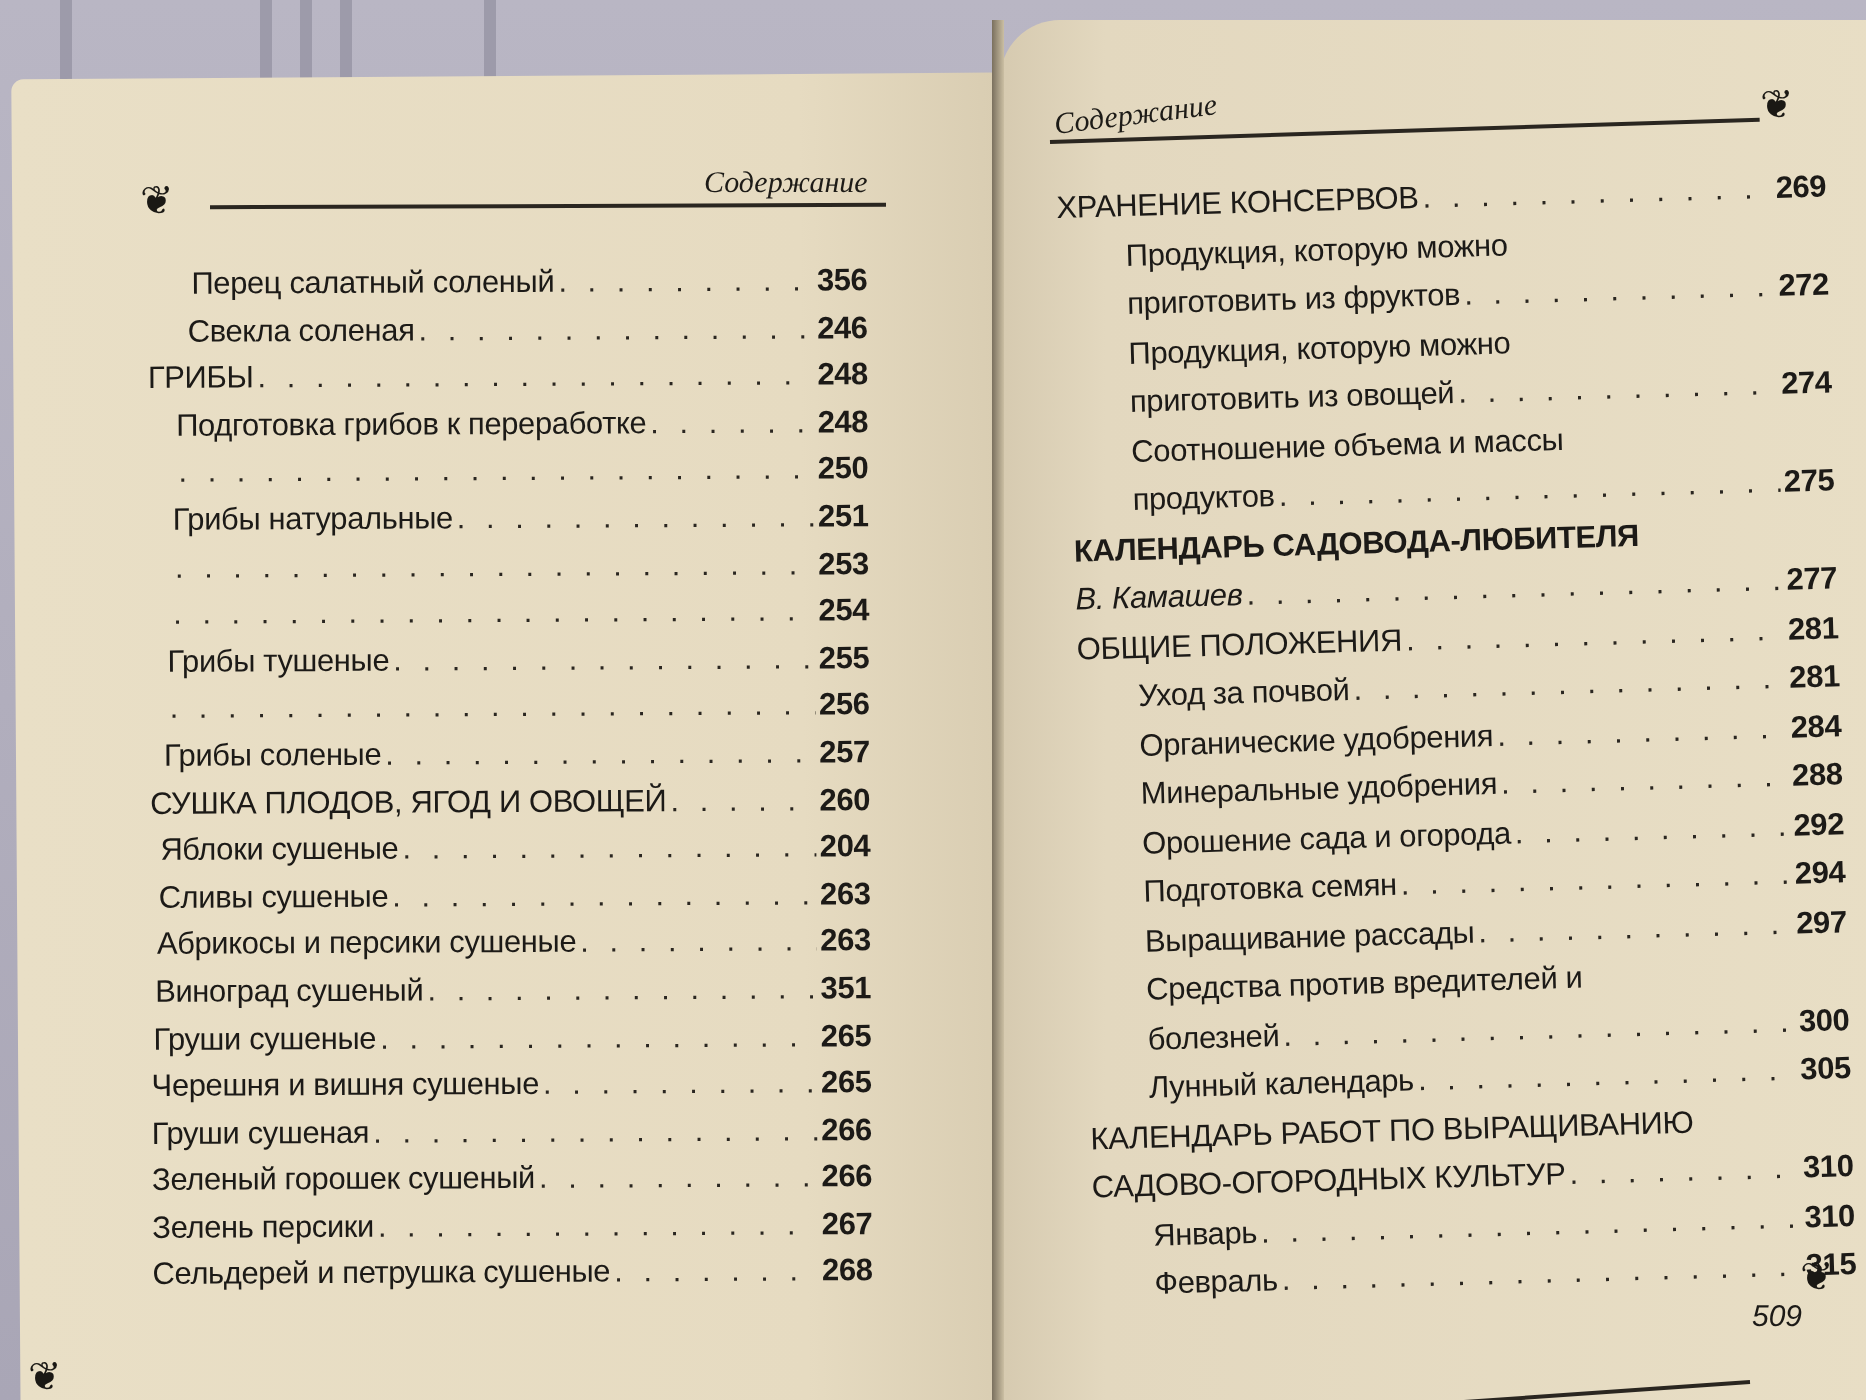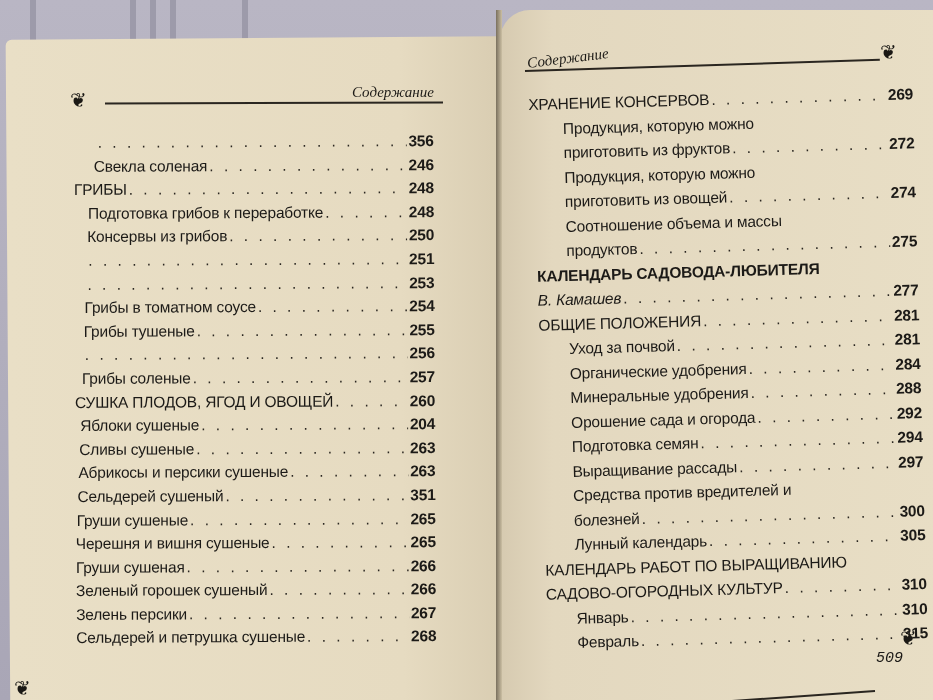--- a/index.html
+++ b/index.html
@@ -38,74 +38,74 @@
   .toc li .d { flex: 1 1 auto; overflow: hidden; letter-spacing: 3px; color: #2a2620; margin: 0 2px; }
   .toc li .d::before { content: ". . . . . . . . . . . . . . . . . . . . . . . . . . . . . . . . . . . . . . . . . . . . . . . . . . ."; }
   .toc li .p { flex: 0 0 auto; font-weight: bold; }
   .toc li.nodots .d::before { content: ""; }
   .toc li.bold .t { font-weight: bold; }
   .toc li.ital .t { font-style: italic; }
   .left-toc { left: 75px; top: 133px; width: 360px; transform: rotate(-0.3deg); }
   .left-toc li { padding-left: var(--ind, 0px); }
   .right-toc { left: 528px; top: 96px; width: 385px; transform: rotate(-1.6deg); transform-origin: left top; }
   .right-toc li { padding-left: var(--ind, 0px); height: 24.5px; }
-  .pagenum { position: absolute; font-family: Liberation Mono, monospace; font-style: italic; font-size: 15px; color: #1c1a17; }
+  .pagenum { position: absolute; font-family: Liberation Sans, sans-serif; font-style: italic; font-size: 15px; color: #1c1a17; }
 </style>
 </head>
 <body>
 
 <div class="fabric-stripe" style="left:30px"></div>
 <div class="fabric-stripe" style="left:130px"></div>
 <div class="fabric-stripe" style="left:150px"></div>
 <div class="fabric-stripe" style="left:170px"></div>
 <div class="fabric-stripe" style="left:242px"></div>
 
 <div class="page page-left"></div>
 <div class="page page-right"></div>
 <div class="spine"></div>
 
 <span class="ornament" style="left:70px; top:88px;">❦</span>
 <div class="rule" style="left:105px; top:102px; width:338px; transform:rotate(-0.2deg);"></div>
 <span class="header" style="left:352px; top:84px;">Содержание</span>
 
 <ul class="toc left-toc">
   <li style="--ind:22px">
+      <span class="t">Перец салатный соленый</span>
       <span class="d"></span>
       <span class="p">356</span>
     </li>
   <li style="--ind:20px">
       <span class="t">Свекла соленая</span>
       <span class="d"></span>
       <span class="p">246</span>
     </li>
   <li style="--ind:0px">
       <span class="t">ГРИБЫ</span>
       <span class="d"></span>
       <span class="p">248</span>
     </li>
   <li style="--ind:14px">
       <span class="t">Подготовка грибов к переработке</span>
       <span class="d"></span>
       <span class="p">248</span>
     </li>
   <li style="--ind:13px">
-      <span class="t">Консервы из грибов</span>
       <span class="d"></span>
       <span class="p">250</span>
     </li>
   <li style="--ind:12px">
+      <span class="t">Грибы натуральные</span>
       <span class="d"></span>
       <span class="p">251</span>
     </li>
   <li style="--ind:11px">
       <span class="d"></span>
       <span class="p">253</span>
     </li>
   <li style="--ind:10px">
-      <span class="t">Грибы в томатном соусе</span>
       <span class="d"></span>
       <span class="p">254</span>
     </li>
   <li style="--ind:9px">
       <span class="t">Грибы тушеные</span>
       <span class="d"></span>
       <span class="p">255</span>
     </li>
   <li style="--ind:8px">
       <span class="d"></span>
@@ -130,21 +130,21 @@
       <span class="t">Сливы сушеные</span>
       <span class="d"></span>
       <span class="p">263</span>
     </li>
   <li style="--ind:3px">
       <span class="t">Абрикосы и персики сушеные</span>
       <span class="d"></span>
       <span class="p">263</span>
     </li>
   <li style="--ind:2px">
-      <span class="t">Сельдерей сушеный</span>
+      <span class="t">Виноград сушеный</span>
       <span class="d"></span>
       <span class="p">351</span>
     </li>
   <li style="--ind:1px">
       <span class="t">Груши сушеные</span>
       <span class="d"></span>
       <span class="p">265</span>
     </li>
   <li style="--ind:0px">
       <span class="t">Черешня и вишня сушеные</span>

